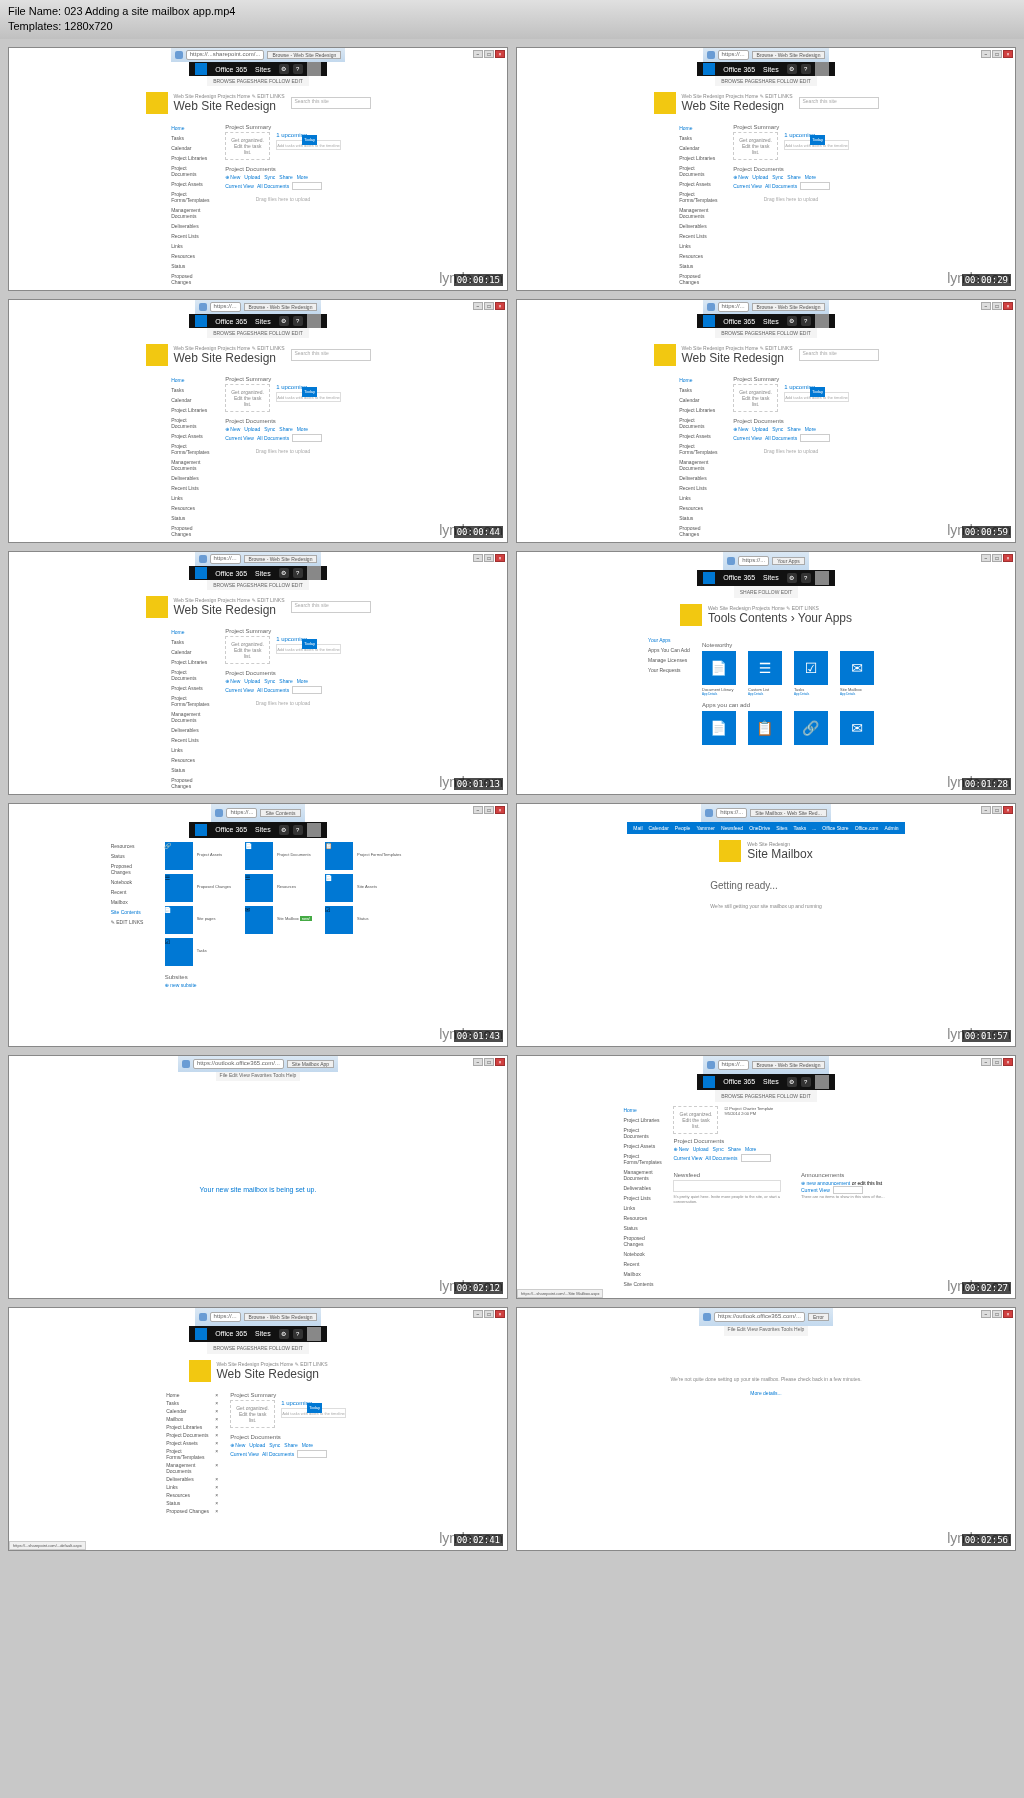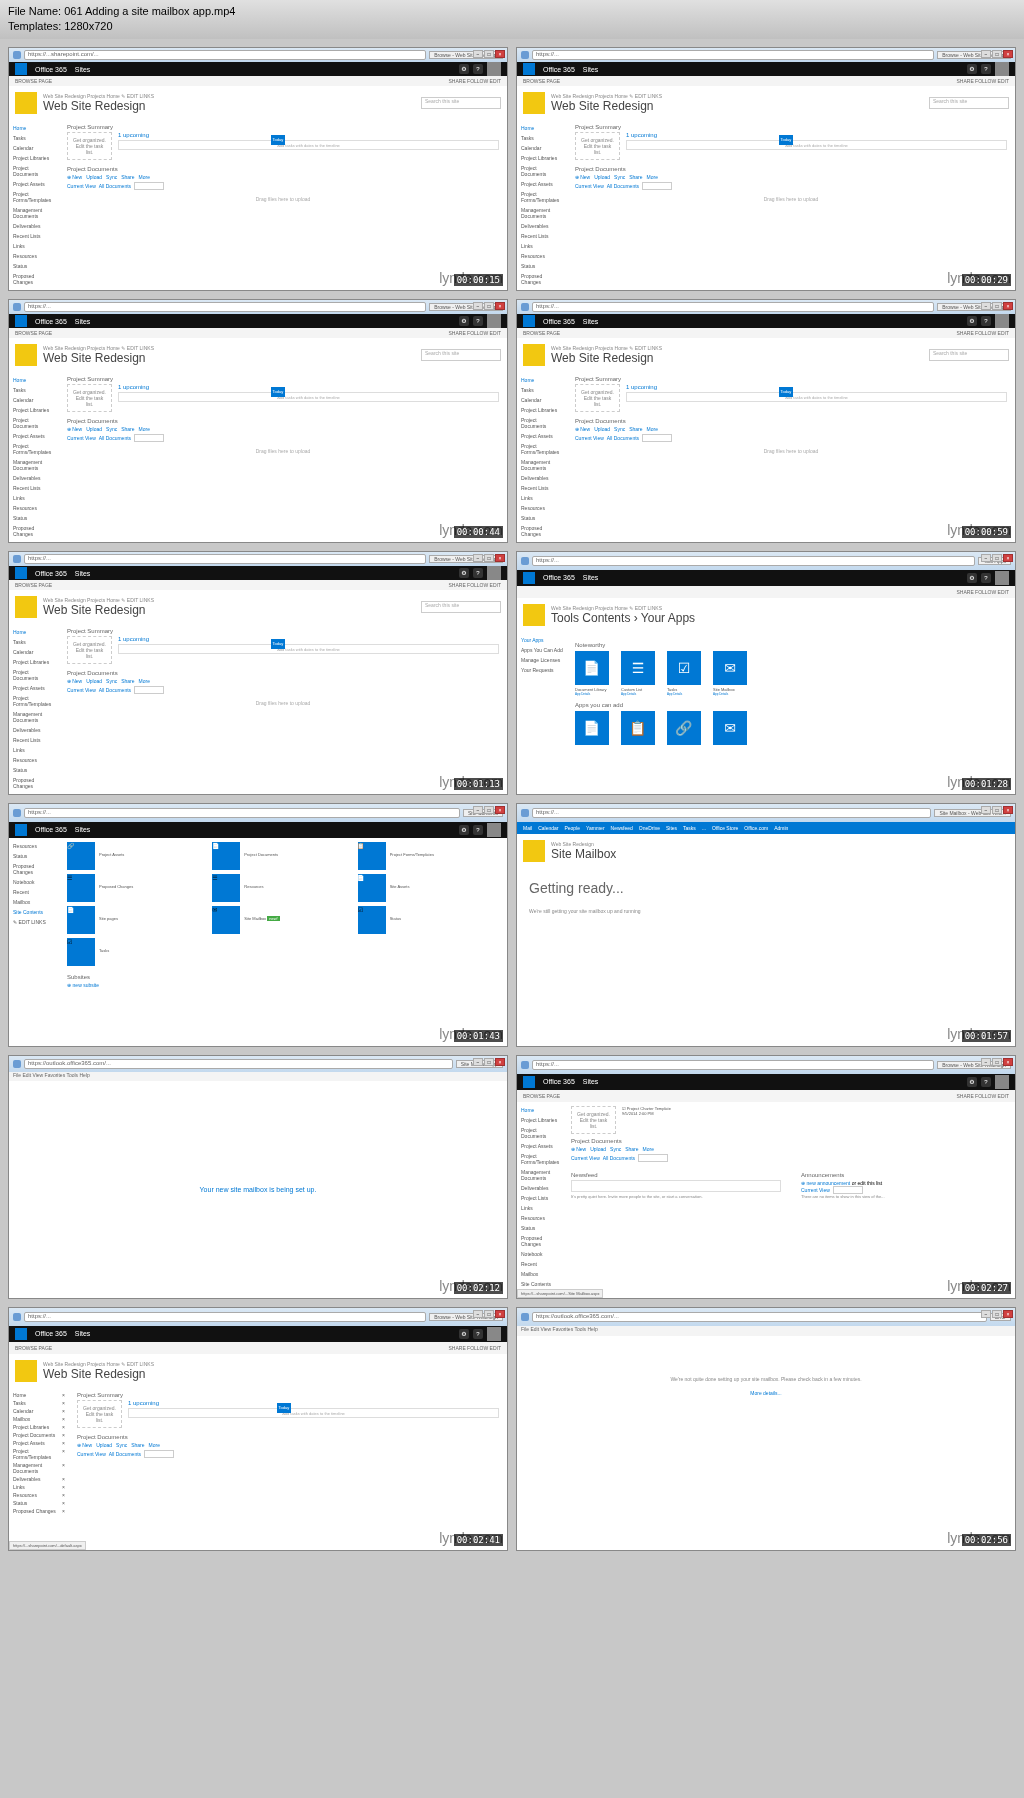--- a/index.html
+++ b/index.html
@@ -1,20 +1,20 @@
 <!DOCTYPE html>
 <html><head>
 <meta charset="utf-8">
 <style>
 * { margin: 0; padding: 0; box-sizing: border-box; }
 body { font-family: Arial, sans-serif; background: #c8c8c8; width: 1024px; }
 .header-info { padding: 4px 8px; background: linear-gradient(#e0e0e0, #c0c0c0); font-size: 11px; line-height: 1.4; position: relative; }
 .watermark { position: absolute; right: 10px; top: 0; font-size: 40px; font-weight: bold; color: rgba(255,255,255,0.35); letter-spacing: 2px; }
 .grid { display: grid; grid-template-columns: 1fr 1fr; gap: 8px; padding: 8px; }
-.thumb { background: #fff; border: 1px solid #888; height: 244px; position: relative; overflow: hidden; display: flex; flex-direction: column; font-size: 6px; }
+.thumb { background: #fff; border: 1px solid #888; height: 244px; position: relative; overflow: hidden; display: flex; flex-direction: column; font-size: 6px; align-items: center; }
 .browser-chrome { background: linear-gradient(#dbe8f4, #c3d9ee); height: 18px; display: flex; align-items: center; padding: 0 4px; gap: 3px; font-size: 6px; }
 .chrome-navicon { width: 8px; height: 8px; background: #6a9cd4; border-radius: 2px; }
 .url-bar { flex: 1; background: #fff; height: 10px; border: 1px solid #aaa; border-radius: 2px; padding: 0 3px; color: #666; }
 .tab-strip { display: flex; gap: 3px; }
 .tab { background: #f0f0f0; border: 1px solid #aaa; padding: 0 4px; font-size: 5px; color: #555; }
 .o365-bar { background: #111; color: #fff; height: 16px; display: flex; align-items: center; padding: 0 6px; gap: 8px; font-size: 7px; }
 .o365-waffle { width: 12px; height: 12px; background: #0078d4; }
 .o365-right { margin-left: auto; display: flex; gap: 4px; align-items: center; }
 .gear-icon, .help-icon { width: 10px; height: 10px; background: #333; border-radius: 2px; color: #fff; text-align: center; line-height: 10px; font-size: 6px; }
 .avatar { width: 14px; height: 14px; background: #888; }
@@ -52,39 +52,39 @@
 .tile-sub { font-size: 3px; color: #0078d4; }
 .sc-section-label { font-size: 6px; color: #666; margin: 6px 0 3px; }
 .sc-grid { display: grid; grid-template-columns: repeat(3, 1fr); gap: 4px; }
 .sc-item { display: flex; gap: 4px; align-items: center; }
 .sc-icon { width: 28px; height: 28px; background: #0078d4; flex-shrink: 0; }
 .sc-text { font-size: 4px; color: #555; line-height: 1.2; }
 .subsites { font-size: 6px; color: #666; margin-top: 8px; }
 .new-subsite { color: #0078d4; font-size: 5px; margin-top: 2px; }
 .mailbox-nav { background: #0078d4; height: 12px; display: flex; gap: 6px; padding: 0 6px; align-items: center; font-size: 5px; color: #fff; }
 .getting-ready { padding: 12px; }
-.gr-title { font-size: 14px; color: #666; margin-bottom: 12px; }
+.gr-title { font-size: 10px; color: #666; margin-bottom: 12px; }
 .gr-sub { font-size: 5px; color: #888; }
 .center-msg { display: flex; align-items: center; justify-content: center; height: 100%; font-size: 7px; color: #0078d4; }
 .newsfeed { padding: 4px; font-size: 5px; }
 .nf-link { color: #0078d4; }
 .almost { text-align: center; padding-top: 40px; }
 .almost-title { font-size: 16px; color: #0078d4; font-weight: 300; margin-bottom: 8px; }
 .almost-sub { font-size: 5px; color: #888; margin-bottom: 8px; }
 .almost-link { font-size: 5px; color: #0078d4; }
 .win-btns { position: absolute; right: 2px; top: 2px; display: flex; gap: 1px; }
 .win-btn { width: 10px; height: 8px; font-size: 5px; text-align: center; border: 1px solid #aaa; background: #ddd; }
 .win-close { background: #d04040; color: #fff; border-color: #a03030; }
 .status-url { position: absolute; bottom: 0; left: 0; font-size: 4px; background: #f0f0f0; color: #555; padding: 1px 3px; border: 1px solid #ccc; }
 </style>
 </head>
 <body>
 
 <div class="header-info">
-  <div>File Name: 061 Adding a site mailbox app.mp4</div>
+  <div>File Name: 023 Adding a site mailbox app.mp4</div>
   <div>Templates: 1280x720</div>
 </div>
 
 <div class="grid">
 
   <div class="thumb">
     <div class="win-btns">
         <div class="win-btn">−</div>
         <div class="win-btn">□</div>
         <div class="win-btn win-close">×</div>

